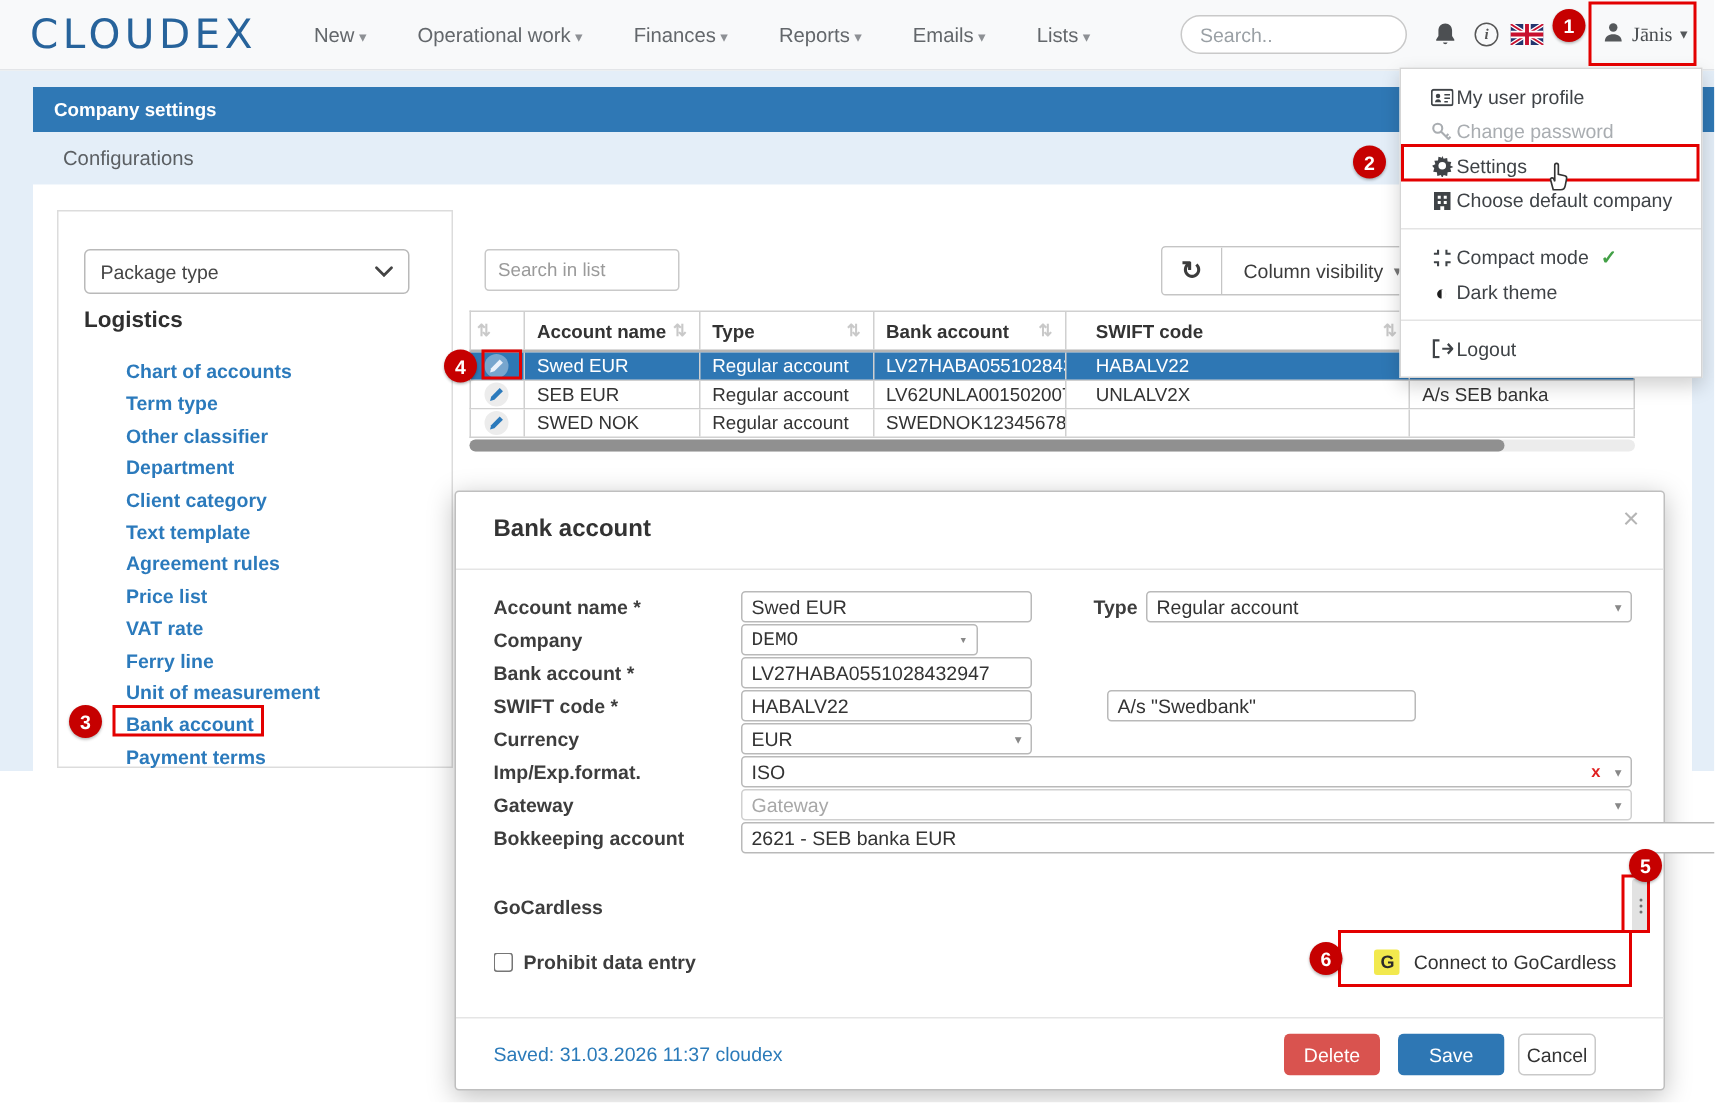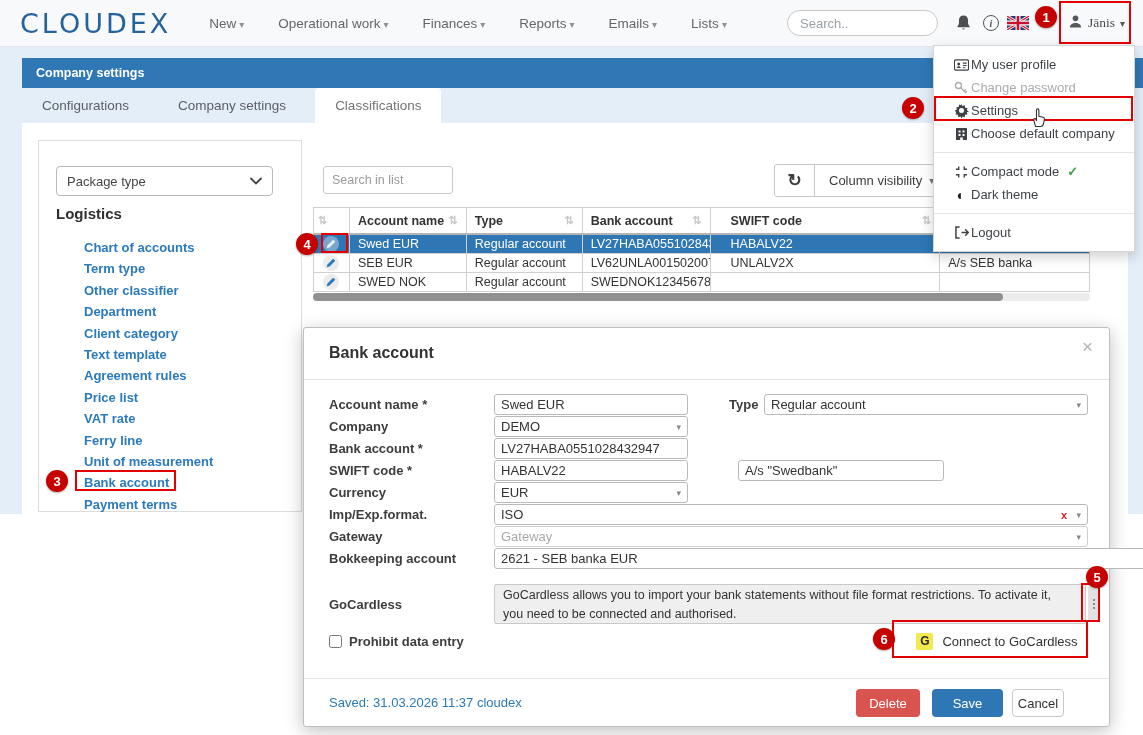--- a/index.html
+++ b/index.html
@@ -18,21 +18,21 @@
   .nav-search { position:absolute; left:787px; top:10px; width:151px; height:26px; border:1px solid #c9c9c9; border-radius:13px; padding:0 12px; font-size:13px; color:#333; outline:none; background:#fff; font-family:"Liberation Sans",sans-serif; }
   .nav-search::placeholder { color:#9aa0a5; }
   .nav-ico { position:absolute; top:13px; width:20px; height:20px; display:flex; align-items:center; justify-content:center; }
   .info-circle { width:16px; height:16px; border:1.6px solid #555; border-radius:50%; font-size:10px; font-weight:bold; color:#555; display:flex; align-items:center; justify-content:center; font-family:"Liberation Serif",serif; font-style:italic; }
   .user-box { position:absolute; left:1062px; top:4px; height:38px; display:flex; align-items:center; gap:5px; font-size:13.5px; color:#494d50; padding:0 6px;font-family:Liberation Serif, serif; }
 
   
   .band { left:0; top:47px; width:1143px; height:467px; background:#e4eef8; }
   .blue-bar { left:22px; top:58px; width:1121px; height:30px; background:#2f78b5; display:flex; align-items:center; }
   .blue-bar-title { color:#fff; font-weight:bold; font-size:12.5px; margin-left:14px; }
-  .tabs { left:22px; top:88px; height:35px; display:flex; }
+  .tabs { left:22px; top:88px; height:35px; display:flex;flex-direction:column; }
   .tab { padding:0 20px; line-height:35px; font-size:13.5px; color:#5b5f63; margin-right:9px; cursor:pointer; }
   .tab.active { background:#fff; border-radius:4px 4px 0 0; color:#737373; }
   .content { left:22px; top:123px; width:1106px; height:391px; background:#fff; }
 
   
   .side-box { left:38px; top:140px; width:264px; height:372px; border:1px solid #dcdcdc; background:#fff; }
   .pkg-select { left:56px; top:166px; width:217px; height:30px; border:1px solid #b9b9b9; border-radius:4px; background:#fff; display:flex; align-items:center; justify-content:space-between; padding:0 10px; font-size:13px; color:#454545; cursor:pointer; }
   .side-head { left:56px; top:205px; font-size:15px; font-weight:bold; color:#2f2f2f; }
   .side-links { left:84px; top:237px; list-style:none; }
   .side-links li { line-height:21.4px; font-size:13px; font-weight:600; color:#2b7abc; cursor:pointer; white-space:nowrap; }
@@ -273,21 +273,21 @@
 
     <div class="f-label" style="top:66px;">Account name *</div>
     <input class="f-input" style="left: 190px; top: 66px; width: 194px;" value="Swed EUR">
     <div class="f-label" style="left:425px; top:66px; width:40px;">Type</div>
     <div class="f-select" style="left:460px; top:66px; width:324px;">
         <span>Regular account</span>
         <span class="caret">▾</span>
       </div>
 
     <div class="f-label" style="top:88px;">Company</div>
-    <div class="f-select" style="left:190px; top:88px; width:194px;">
+    <div class="f-select" style="left:190px; top:88px; width:158px;font-family:Liberation Mono, monospace;">
         <span>DEMO</span>
         <span class="caret">▾</span>
       </div>
 
     <div class="f-label" style="top:110px;">Bank account *</div>
     <input class="f-input" style="left: 190px; top: 110px; width: 194px;" value="LV27HABA0551028432947">
 
     <div class="f-label" style="top:132px;">SWIFT code *</div>
     <input class="f-input" style="left: 190px; top: 132px; width: 194px;" value="HABALV22">
     <input class="f-input" style="left: 434px; top: 132px; width: 206px;" value="A/s &quot;Swedbank&quot;">
@@ -312,21 +312,20 @@
       </div>
 
     <div class="f-label" style="top:220px;">Bokkeeping account</div>
     <div class="f-select" style="left:190px; top:220px; width:688px;">
         <span>2621 - SEB banka EUR</span>
         <span class="clear-x">x</span>
         <span class="caret">▾</span>
       </div>
 
     <div class="f-label" style="top:266px;">GoCardless</div>
-    <div class="go-text">GoCardless allows you to import your bank statements without file format restrictions. To activate it, you need to be connected and authorised.</div>
     <div class="go-sb">
         <span class="dots">
           <i></i>
           <i></i>
           <i></i>
         </span>
       </div>
 
     <label class="prohibit">
       <input type="checkbox" style="">

